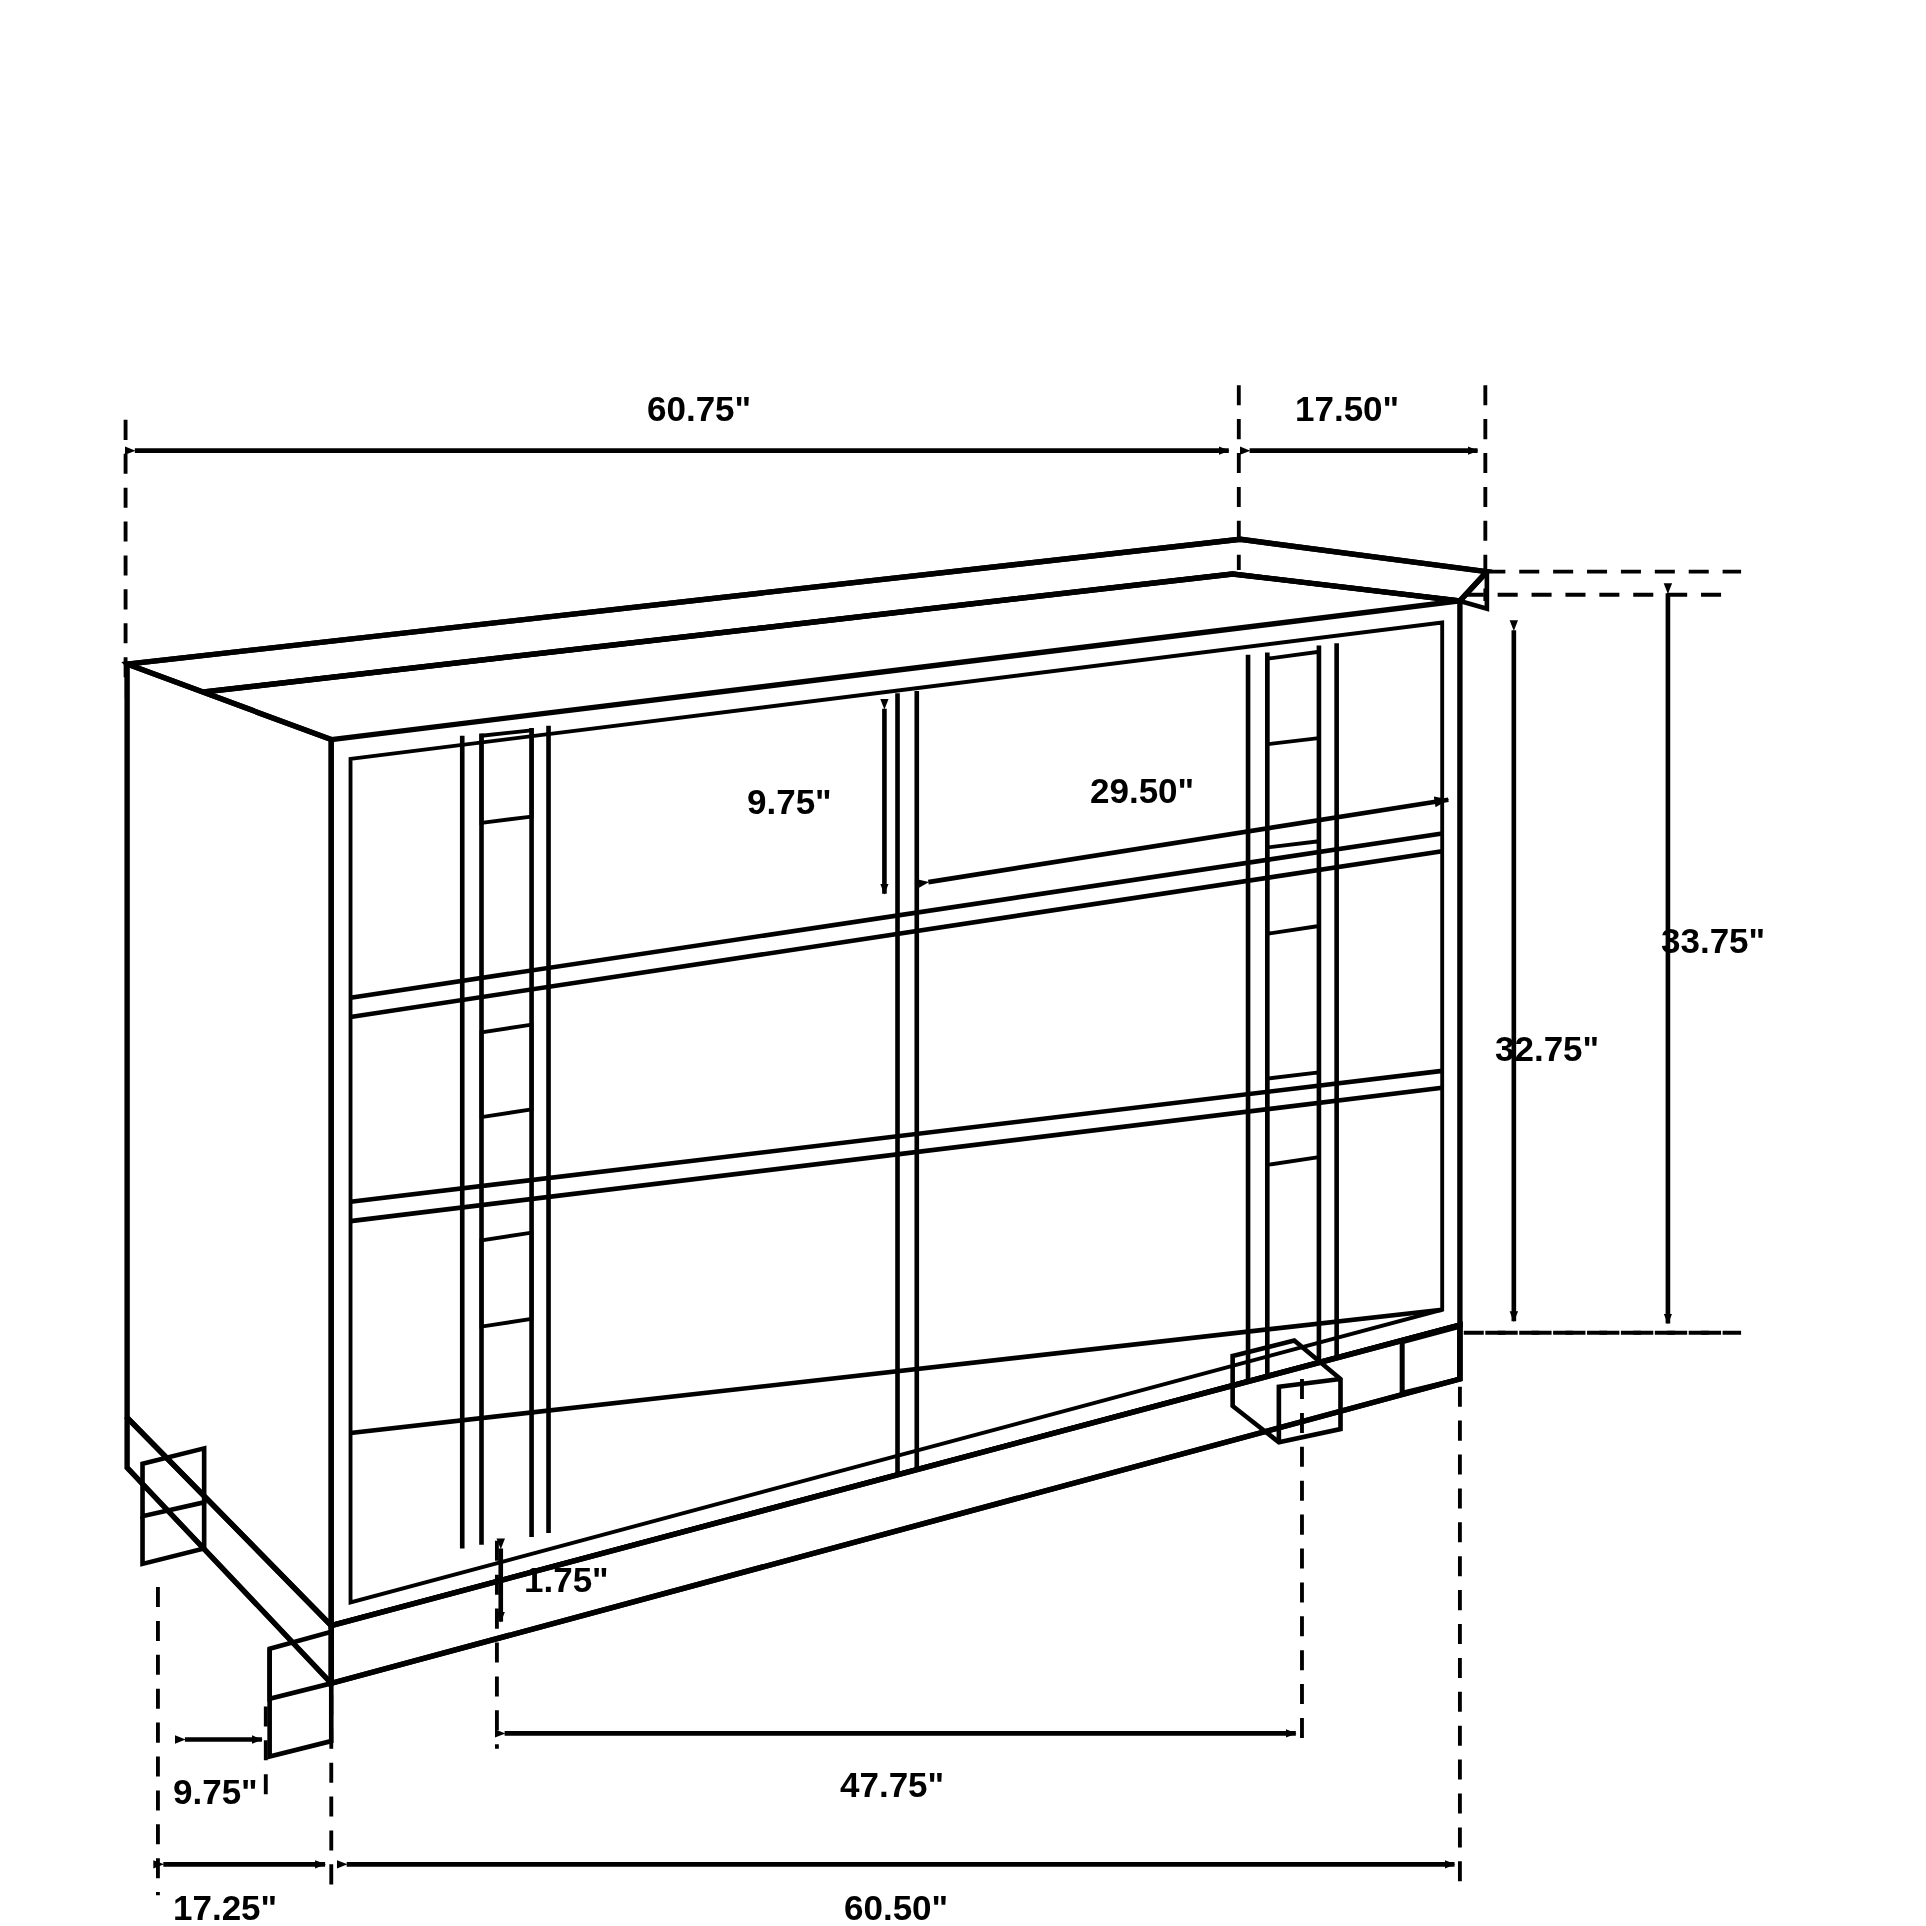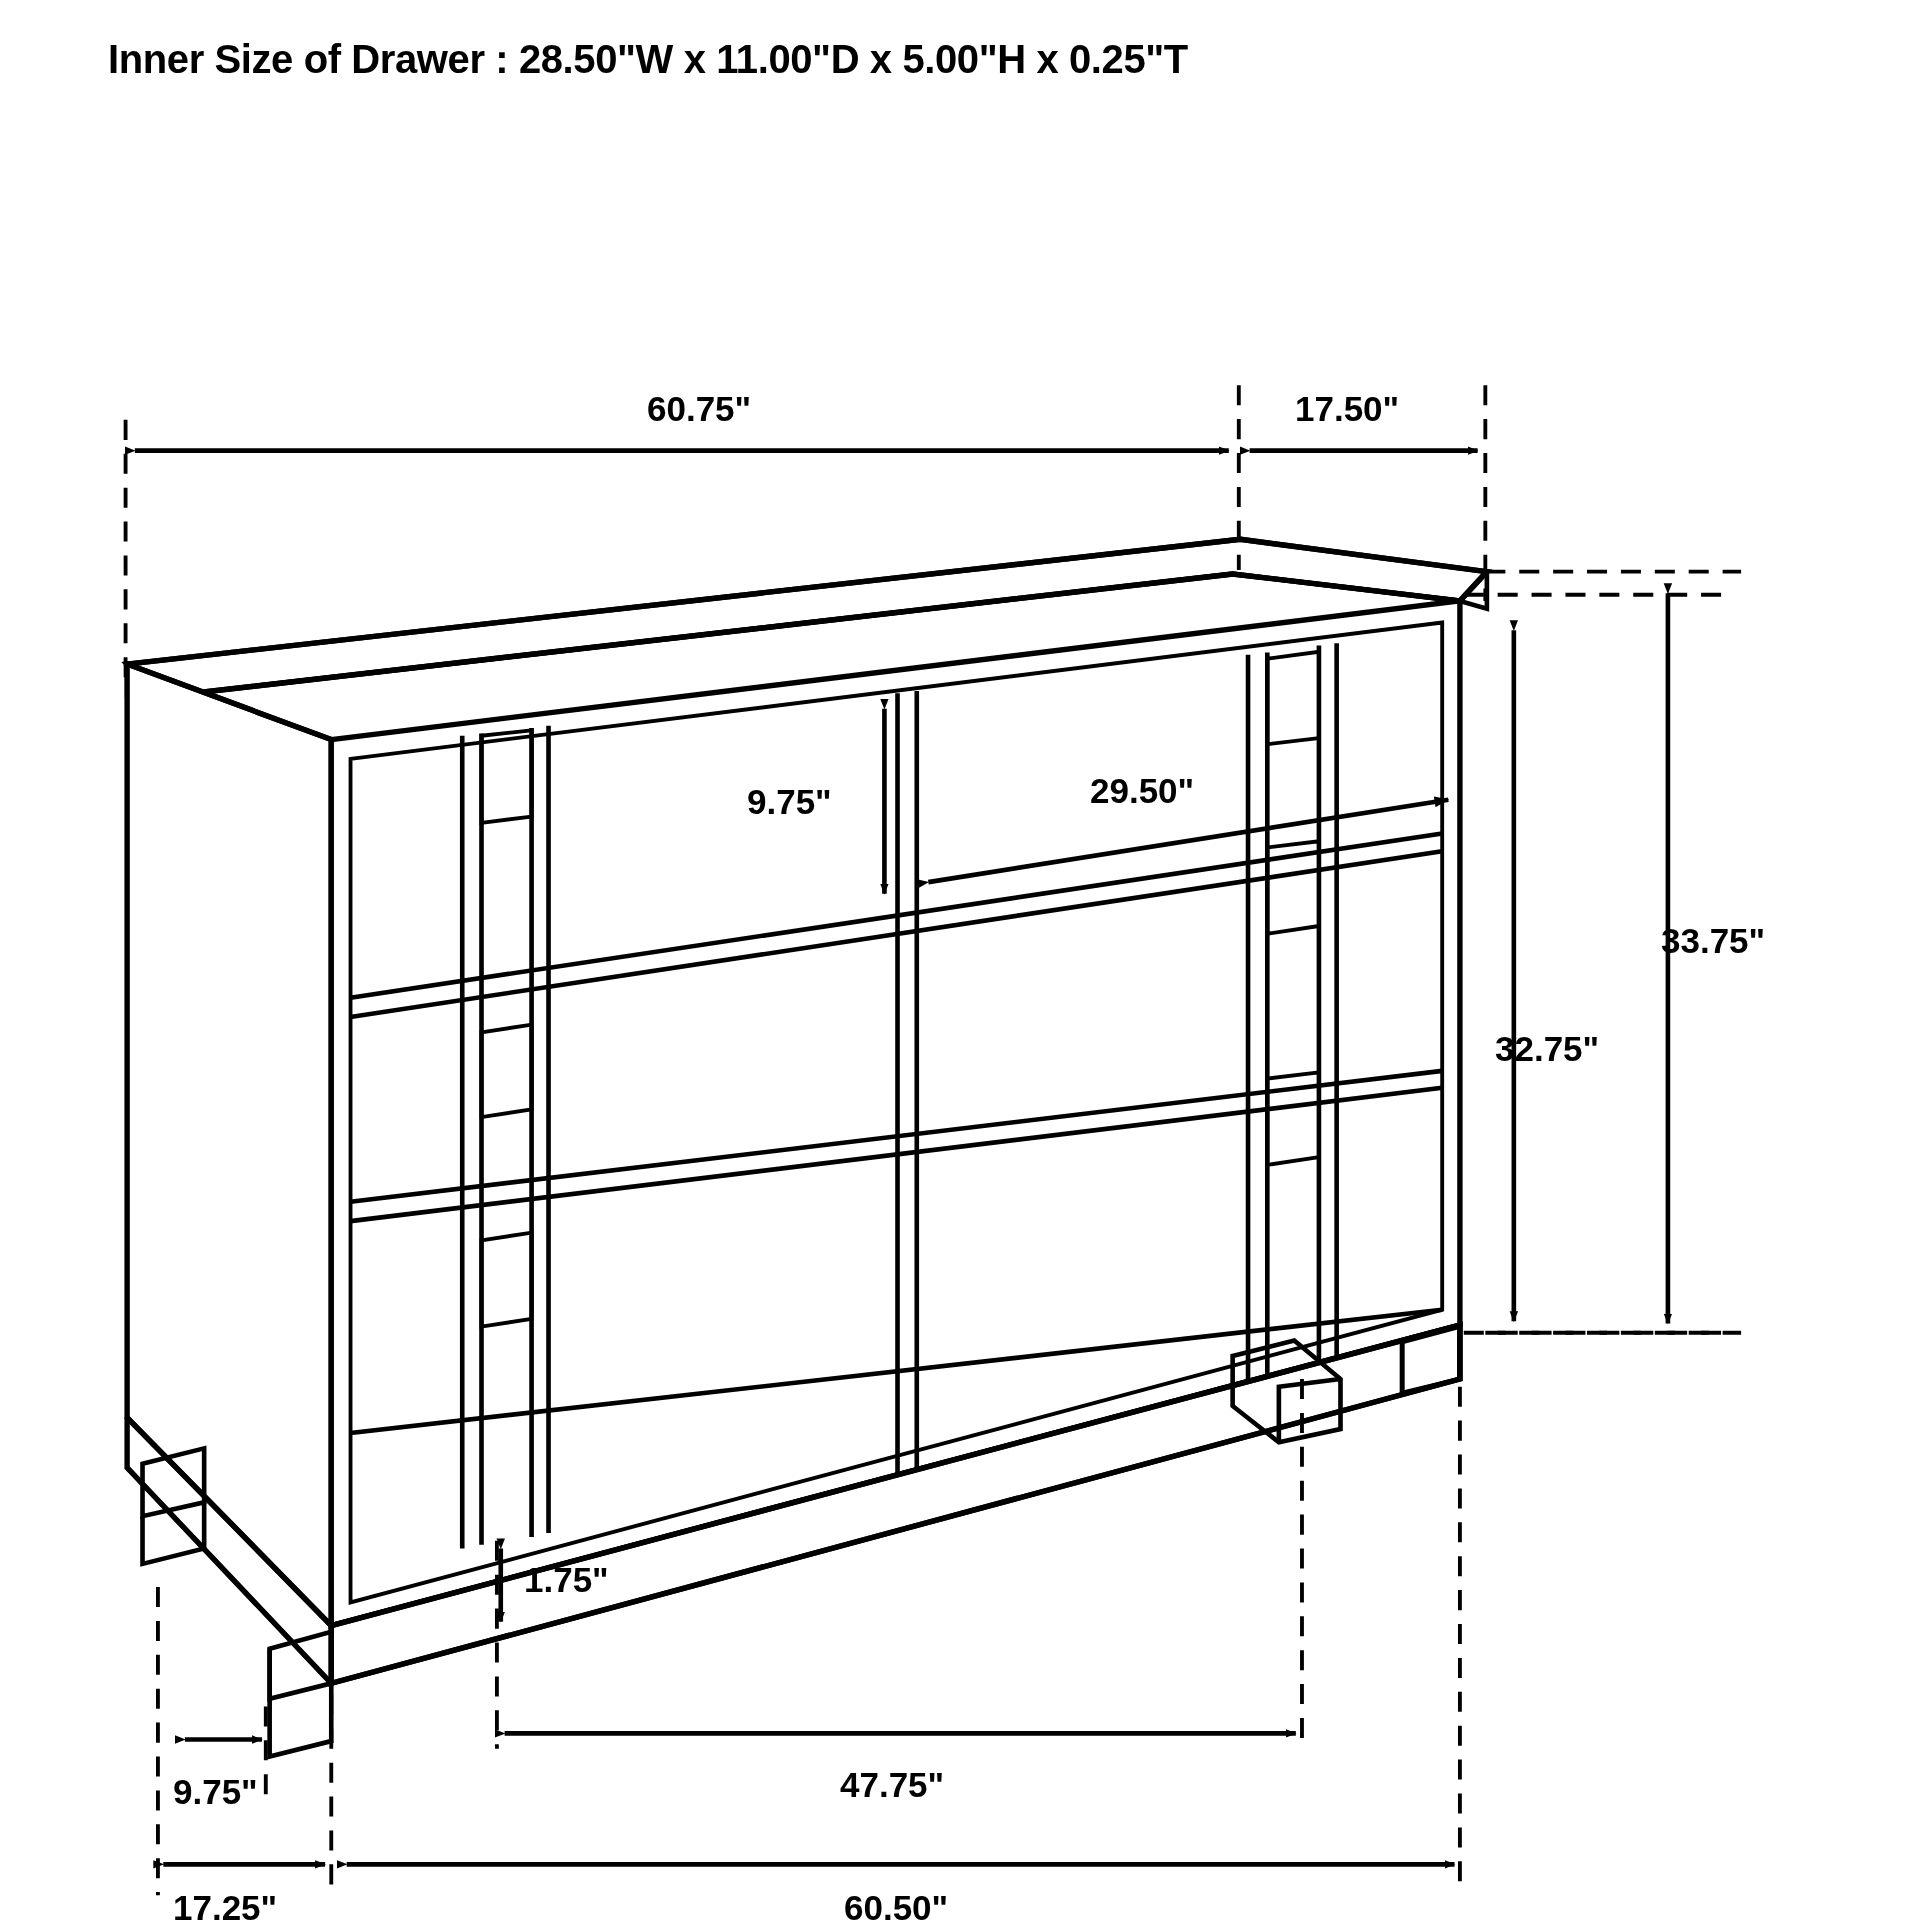--- a/index.html
+++ b/index.html
@@ -43,21 +43,20 @@
     font-weight: bold;
     color: #000;
     white-space: nowrap;
   }
 </style>
 </head>
 <body>
 
 <div id="stage">
 
-  <div id="title">Inner Size of Drawer : 28.50"W x 11.00"D x 5.00"H x 0.25"T</div>
 
   <svg class="diagram" viewBox="0 0 2500 2500">
     <defs>
       <marker id="ah" markerWidth="16" markerHeight="16" refX="13" refY="5.5" orient="auto" markerUnits="userSpaceOnUse">
         <path d="M0,0 L14,5.5 L0,11 z" fill="#000"></path>
       </marker>
       <marker id="ahs" markerWidth="22" markerHeight="22" refX="18" refY="7" orient="auto" markerUnits="userSpaceOnUse">
         <path d="M0,0 L19,7 L0,14 z" fill="#000"></path>
       </marker>
     </defs>

